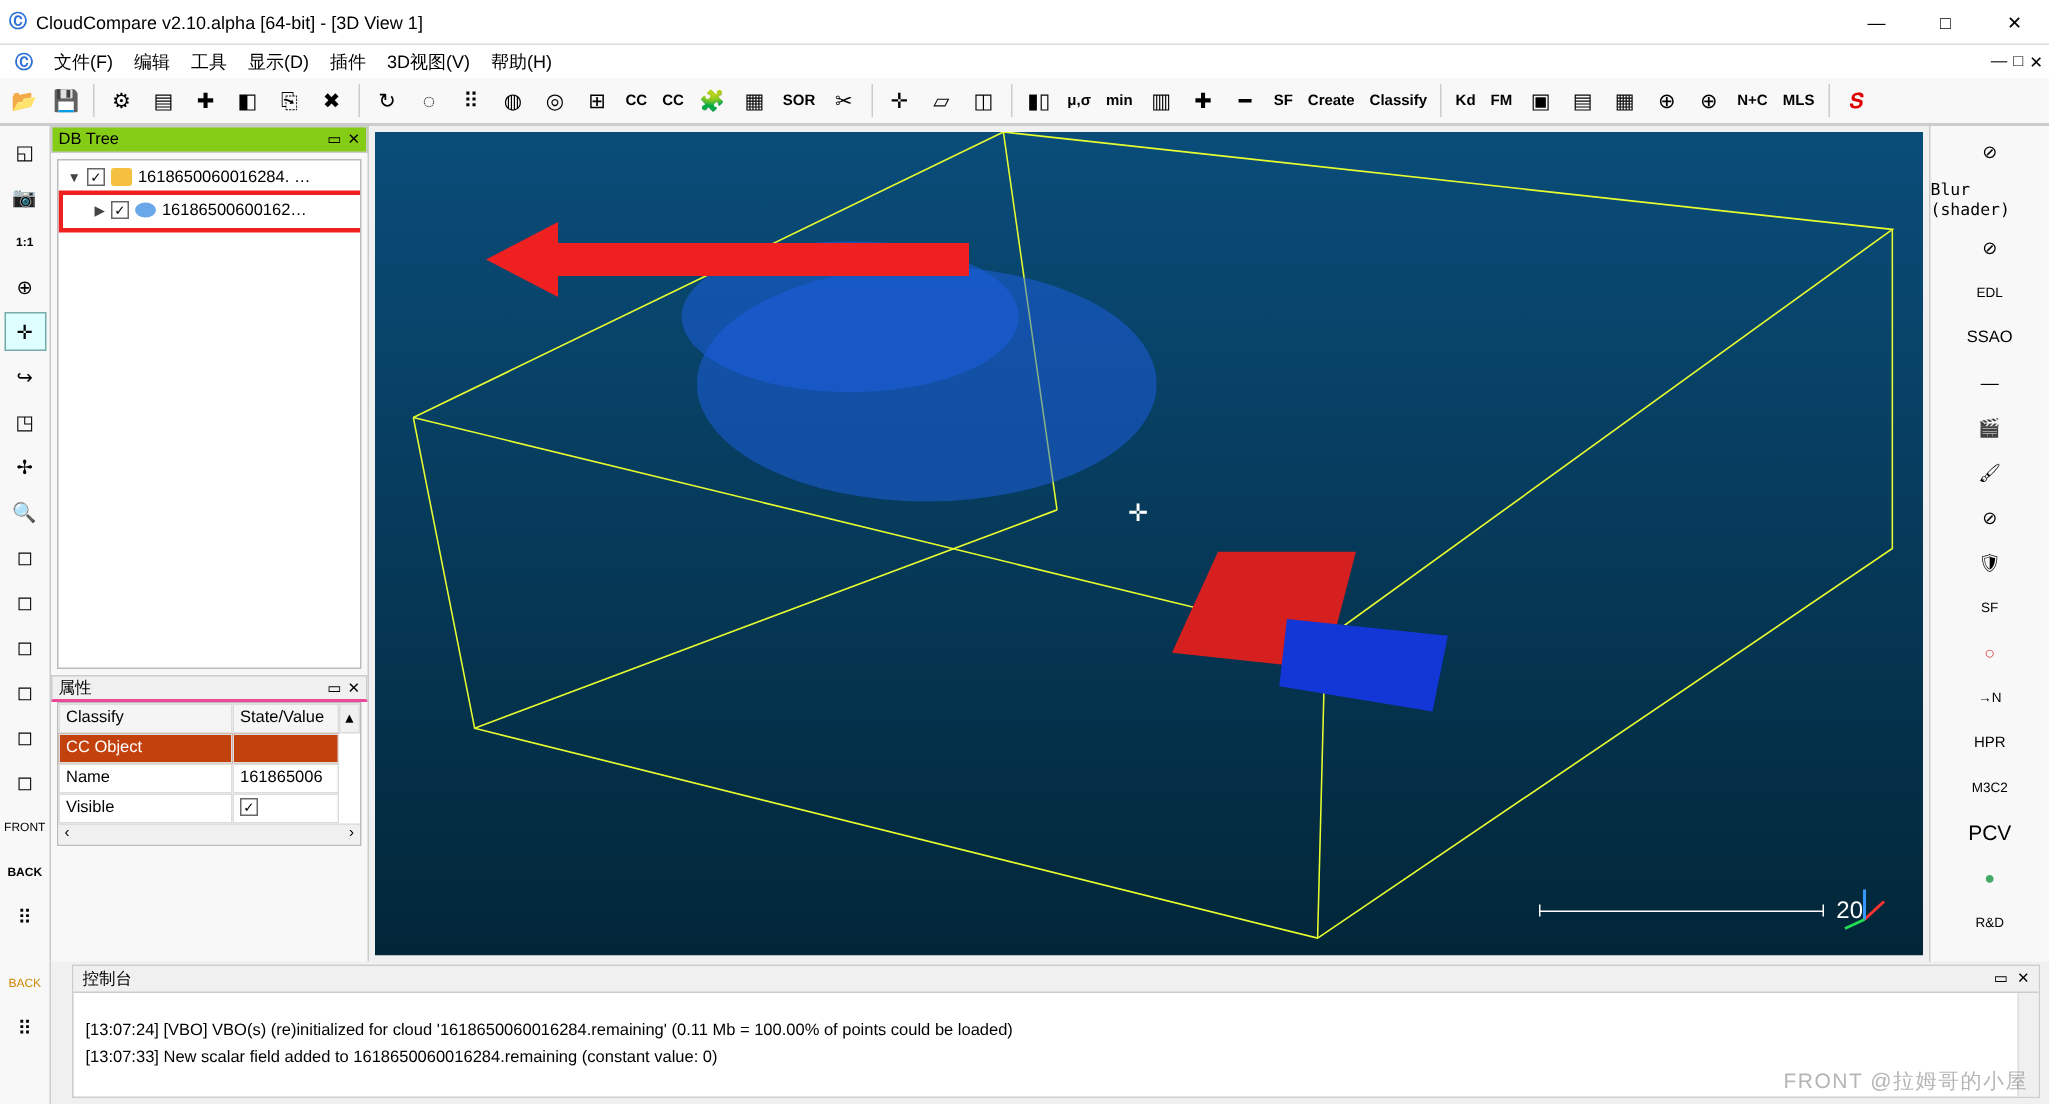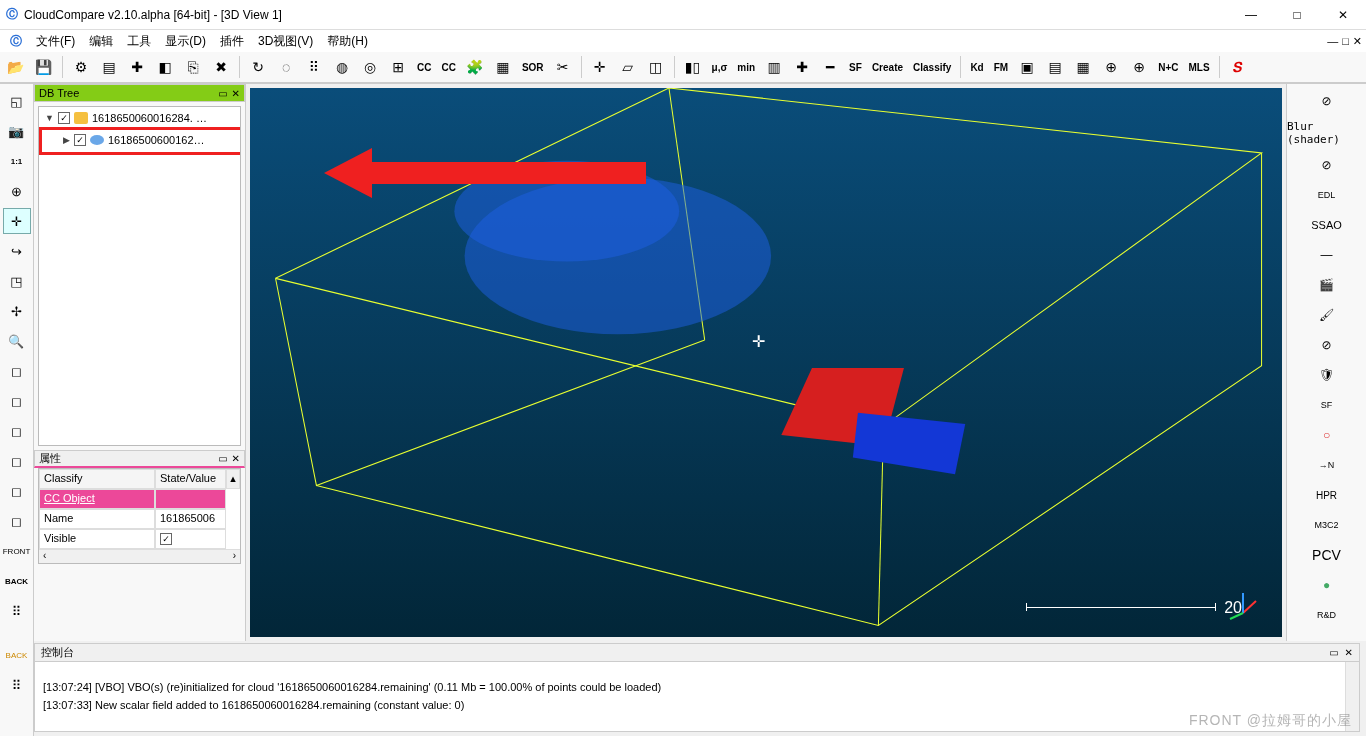--- a/index.html
+++ b/index.html
@@ -35,42 +35,42 @@
 .chk { width: 12px; height: 12px; border: 1px solid #666; display: inline-flex; align-items: center; justify-content: center; font-size: 9px; }
 .fico { width: 14px; height: 12px; background: #f5c040; border-radius: 2px; }
 .cico { width: 14px; height: 10px; background: #6aa7e8; border-radius: 50%; }
 .redbox { position: absolute; border: 3px solid #ef2020; left: 0; top: 20px; width: 225px; height: 28px; pointer-events: none; }
 
 .props { margin: 0 4px 4px 4px; background: #fff; border: 1px solid #bbb; }
 .props-head { height: 18px; background: #f0f0f0; border-bottom: 2px solid #ec4899; display: flex; align-items: center; justify-content: space-between; padding: 0 4px; font-size: 11px; }
 .ptable { display: grid; grid-template-columns: 116px 1fr 14px; font-size: 11px; }
 .ptable div { border: 1px solid #ddd; padding: 2px 4px; height: 20px; overflow: hidden; white-space: nowrap; }
 .thcell { background: #f5f5f5; font-weight: normal; }
-.selrow { background: #ec4899; color: #fff; text-decoration: underline; }
+.selrow { background: #c2410c; color: #fff; }
 .scend { grid-row: 1 / 5; grid-column: 3; background: #f0f0f0; border: 1px solid #ccc; display: flex; align-items: flex-start; justify-content: center; }
 
 .view { flex: 1; position: relative; background: #043454; background: linear-gradient(180deg, #0a4d7a 0%, #022638 100%); border: 4px solid #f0f0f0; }
 .scale { position: absolute; right: 40px; bottom: 20px; color: #fff; font-size: 16px; display: flex; align-items: center; gap: 8px; }
 .scale .bar { width: 190px; height: 1px; background: #fff; position: relative; }
 .scale .bar::before, .scale .bar::after { content:''; position:absolute; width:1px; height:8px; background:#fff; top:-4px; }
 .scale .bar::before { left:0; } .scale .bar::after { right:0; }
 .axis { position: absolute; right: 24px; bottom: 16px; width: 30px; height: 30px; }
 .cross { position: absolute; left: 502px; top: 244px; color: #fff; font-size: 16px; }
 
 .arrow { position: absolute; left: 16px; top: 60px; width: 380px; height: 50px; pointer-events: none; z-index: 5; }
 .arrow-body { position: absolute; left: 100px; top: 14px; width: 280px; height: 22px; background: #ef2020; }
 .arrow-head { position: absolute; left: 58px; top: 0; width: 0; height: 0; border-top: 25px solid transparent; border-bottom: 25px solid transparent; border-right: 48px solid #ef2020; }
 
 .rightbar { width: 80px; background: #f8f8f8; border-left: 1px solid #ccc; display: flex; flex-direction: column; align-items: center; padding-top: 4px; gap: 6px; font-size: 12px; }
 .rbtn { width: 26px; height: 26px; display: flex; align-items: center; justify-content: center; }
 .rlabel { font-size: 11px; font-family: monospace; }
 
 .console-wrap { display: flex; }
 .console-left { width: 34px; background: #f8f8f8; border-right: 1px solid #ccc; display: flex; flex-direction: column; align-items: center; gap: 4px; padding-top: 2px; }
-.console { flex: 1; background: #fff; border: 1px solid #ccc; margin: 2px 6px 4px 0; }
+.console { flex: 1; background: #fff; border: 1px solid #ccc; margin: 2px 6px 4px 14px; }
 .console-head { height: 18px; background: #f0f0f0; border-bottom: 1px solid #ccc; display: flex; align-items: center; justify-content: space-between; padding: 0 6px; font-size: 11px; }
 .console-body { padding: 16px 8px; font-size: 11px; line-height: 1.7; max-height: 100px; overflow: auto; position: relative; }
 .csb { width: 14px; background: #f0f0f0; border-left: 1px solid #ddd; }
 
 .watermark { position: fixed; right: 14px; bottom: 6px; font-size: 14px; color: rgba(120,120,120,0.55); letter-spacing: 1px; pointer-events: none; }
 .svg3d { position: absolute; inset: 0; width: 100%; height: 100%; }
 </style>
 </head>
 <body>
 

